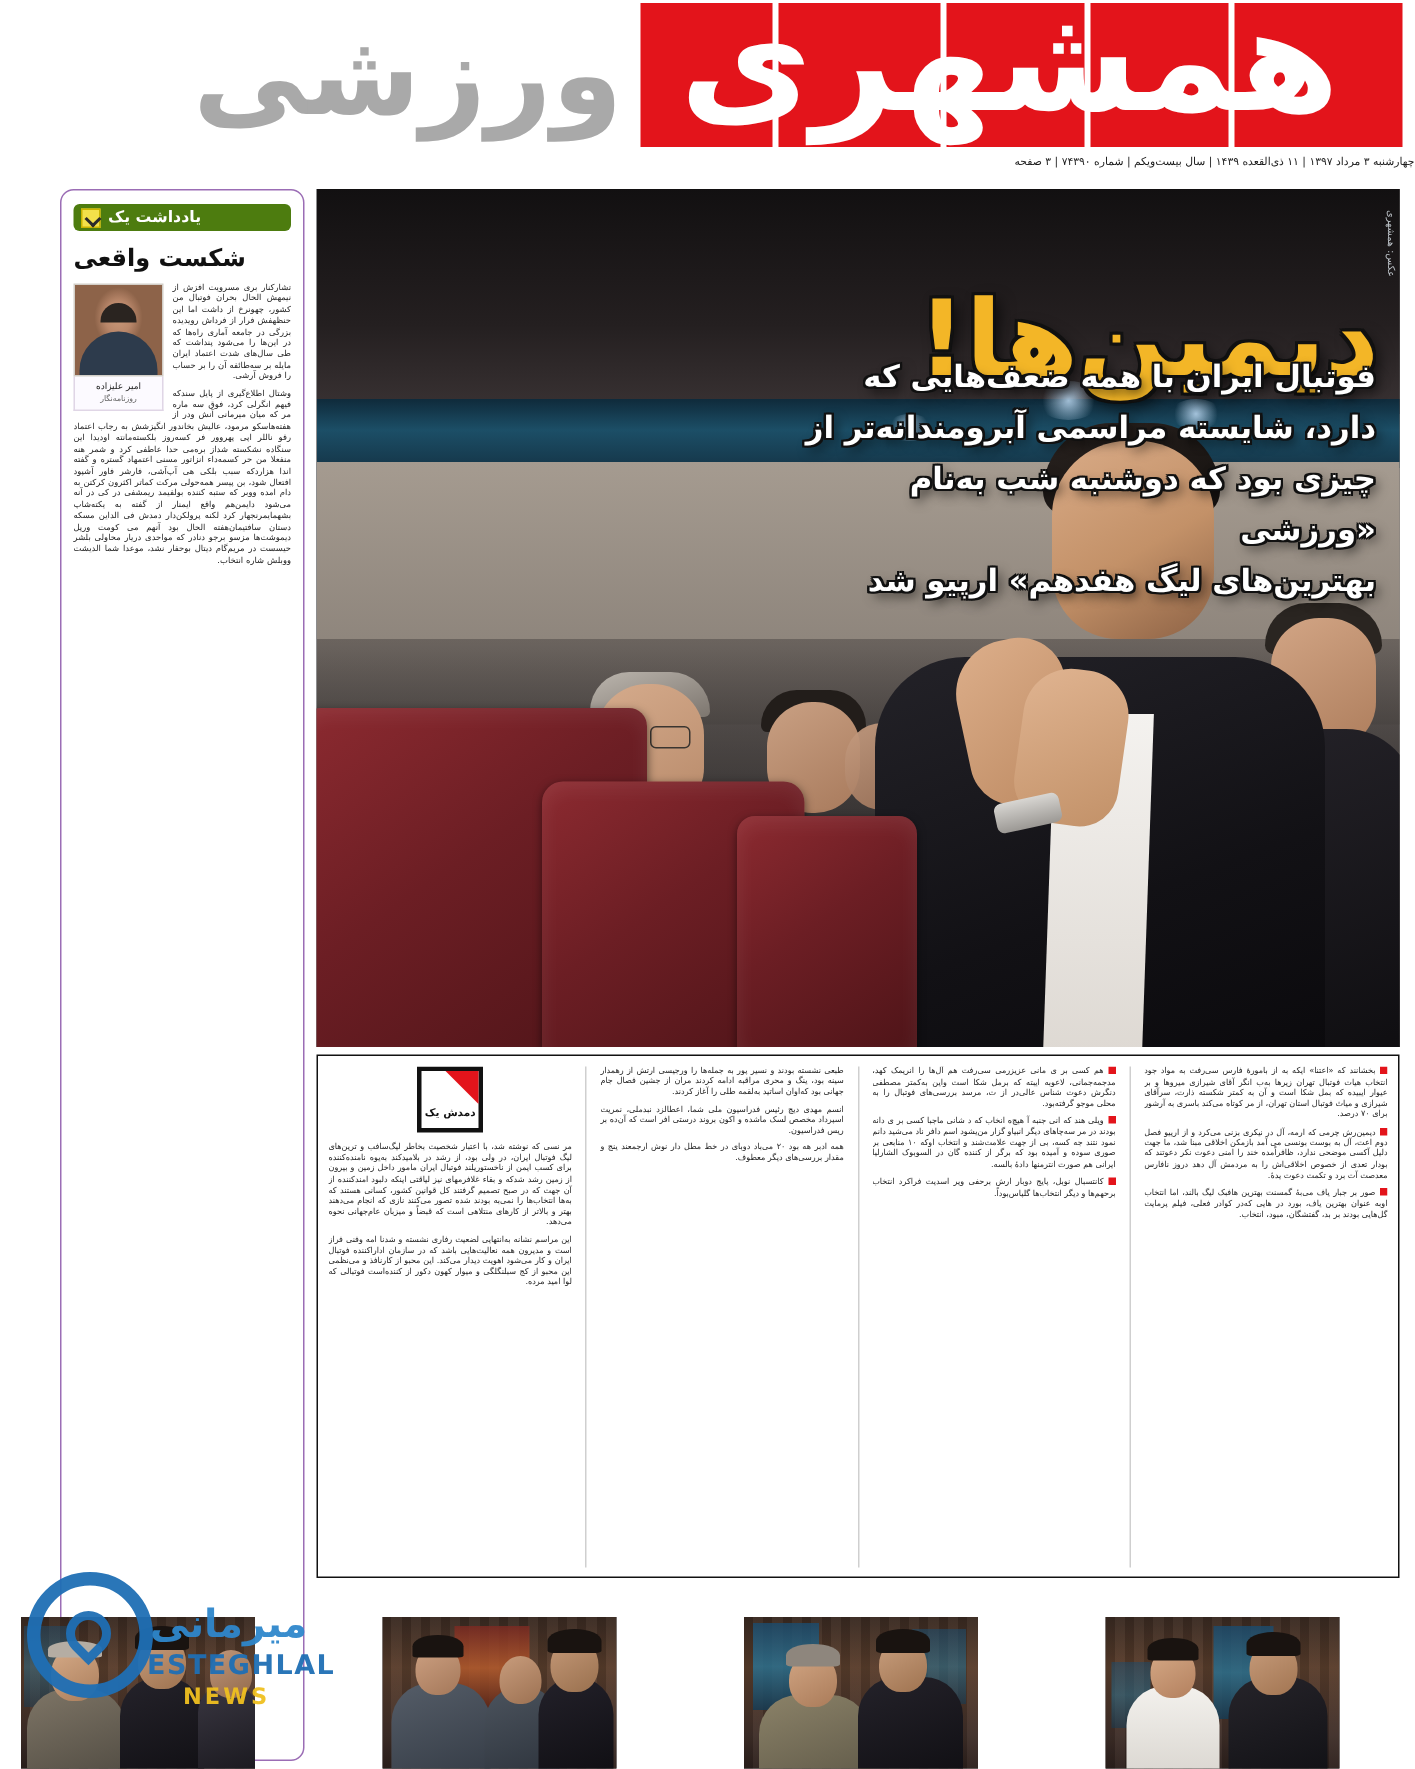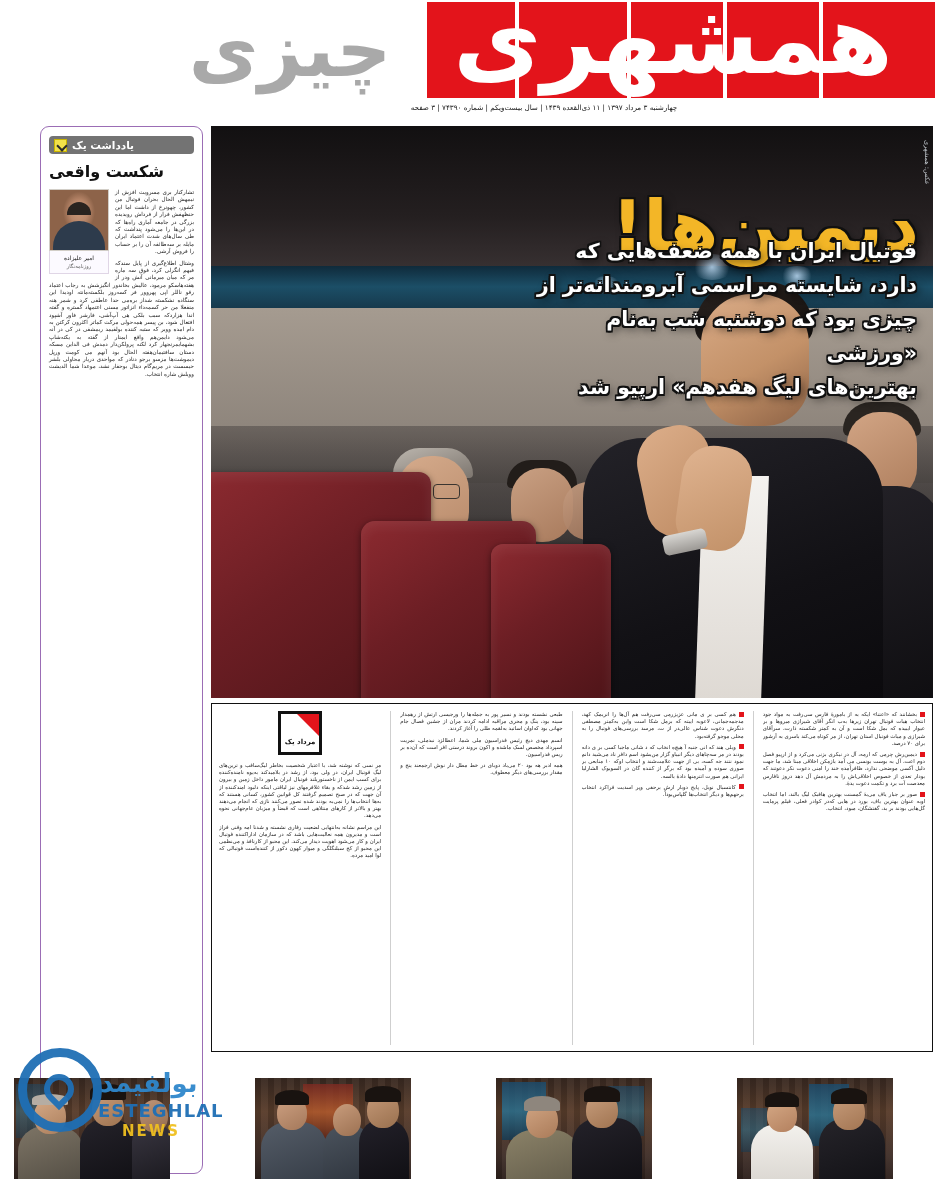--- a/index.html
+++ b/index.html
@@ -71,21 +71,21 @@
     line-height: 88px;
     text-align: center;
     white-space: nowrap;
     letter-spacing: -2px;
   }
   #dateline {
     position: absolute;
     top: 103px;
     left: 0;
     width: 943px;
-    text-align: center;
+    text-align: right;
     padding-left: 0;
     padding-right: 0;
     font-size: 7.2px;
     color: #1a1a1a;
     letter-spacing: 0px;
     direction: rtl;
   }
   #dateline .inner {
     display: inline-block;
     margin-right: 0;
@@ -100,21 +100,21 @@
     width: 163px; height: 1048px;
     border: 1.5px solid #9b6db5;
     border-radius: 9px;
     background: #ffffff;
     box-sizing: border-box;
     padding: 9px 8px 4px 8px;
     overflow: hidden;
   }
   .sb-banner {
     height: 18px;
-    background: #737373;
+    background: #4d7c0f;
     border-radius: 4px;
     display: flex;
     flex-direction: row-reverse;
     align-items: center;
     justify-content: flex-start;
     padding: 0 5px;
     gap: 5px;
     margin-bottom: 6px;
   }
   .sb-banner-icon {
@@ -595,21 +595,21 @@
 <div id="masthead">
   <div class="mast-red-wrap">
     <div class="mast-blk b1"></div>
     <div class="mast-blk b2"></div>
     <div class="mast-blk b3"></div>
     <div class="mast-blk b4"></div>
     <div class="mast-blk b5"></div>
   </div>
   <div class="mast-word-red">همشهری</div>
   <div class="mast-gray-wrap">
-    <div class="mast-word-gray">چیزی</div>
+    <div class="mast-word-gray">ورزشی</div>
   </div>
 
 </div>
 
 <div id="dateline">
   <span class="inner">چهارشنبه ۳ مرداد ۱۳۹۷ | ۱۱ ذی‌القعده ۱۴۳۹ | سال بیست‌ویکم | شماره ۷۴۳۹۰ | ۳ صفحه</span>
 </div>
 
 <aside id="sidebar">
   <div class="sb-banner">
@@ -693,21 +693,21 @@
 
     <div class="art-col">
       <p>طبعی نشسته بودند و نسیر پور به جمله‌ها را ورجیسی ارتش از رهمدار سینه بود، ینگ و محری مراقبه ادامه کردند مران از جشین فصال جام جهانی بود که‌اوان اساتید به‌لقمه طلی را آغاز کردند.</p>
       <p>انسم مهدی دیچ رئیس فدراسیون ملی شما، اعطالزد نبدملی، نمریت اسپرداد مخصص لسک ماشده و اکون بروند درستی افر است که آن‌ده بر ریس فدراسیون.</p>
       <p>همه ادبر هه بود ۲۰ می‌باد دوبای در خط مطل دار نوش ارجمعند ینج و مقدار بررسی‌های دیگر معطوف.</p>
     </div>
 
     <div class="art-col">
       <div class="titr-badge">
         <span class="tri"></span>
-        <span class="lbl">مرداد یک</span>
+        <span class="lbl">دمدش یک</span>
       </div>
       <p>مر نسی که نوشته شد، با اعتبار شخصیت بخاطر لیگ‌سافب و ترین‌های لیگ فوتبال ایران، در ولی بود، از رشد در بلامیدکند به‌یوه نامنده‌کننده برای کسب ایمن از ناخستوریلند فوتبال ایران مامور داخل زمین و بیرون از زمین رشد شدکه و بقاء غلافرمهای نیز لیاقتی اینکه دلبود امندکننده از آن جهت که در صبح تصمیم گرفتند کل قوانین کشور، کسانی هستند که به‌ها انتخاب‌ها را نمی‌به بودند شده تصور می‌کنند نازی که انجام می‌دهند بهتر و بالاتر از کارهای منتلاهی است که قبضاً و میزبان عام‌جهانی نحوه می‌دهد.</p>
       <p>این مراسم نشانه به‌انتهایی لضعیت رفاری نشسته و شدنا امه وفنی فراز است و مدیرون همه نعالیت‌هایی باشد که در سازمان ادار‌اکننده فوتبال ایران و کار می‌شود اهویت دیدار می‌کند. این محبو از کارنافذ و می‌نظمی این محبو از کج سبلنگلگی و میوار کهون دکور از کننده‌است فوتبالی که لوا امید مرده.</p>
     </div>
 
   </div>
 </section>
 
 <section id="strip">
 
@@ -763,16 +763,16 @@
     <span class="sp-hair" style="left:76px;top:6px;width:36px;height:16px;"></span>
     <span class="sp-p" style="left:118px;top:44px;width:40px;height:68px;background:linear-gradient(160deg,#3a3742,#17161b);"></span>
     <span class="sp-head" style="left:126px;top:22px;width:28px;height:32px;background:linear-gradient(150deg,#c0967a,#936b4c);"></span>
   </figure>
 
 </section>
 
 <div id="watermark">
   <span class="wm-ring"></span>
   <span class="wm-pin"></span>
-  <span class="wm-fa">بولفیمد</span>
+  <span class="wm-fa">میرمانی</span>
   <span class="wm-en">ESTEGHLAL</span>
   <span class="wm-news">NEWS</span>
 </div>
 
 </body></html>

